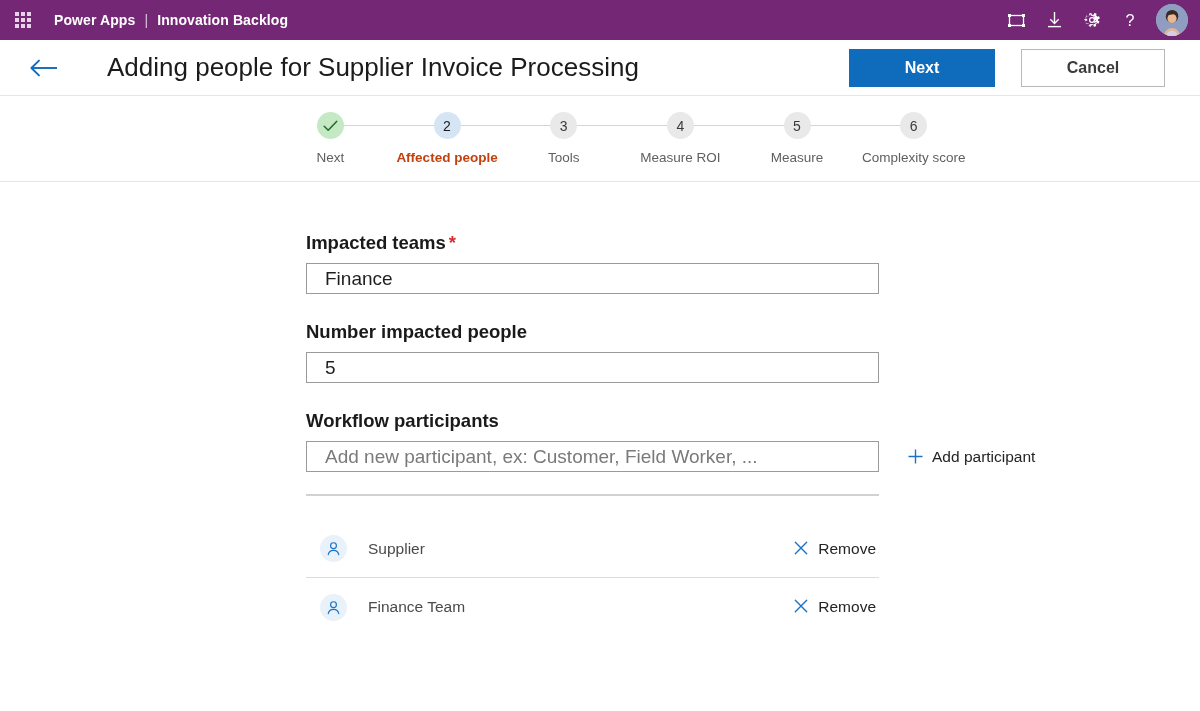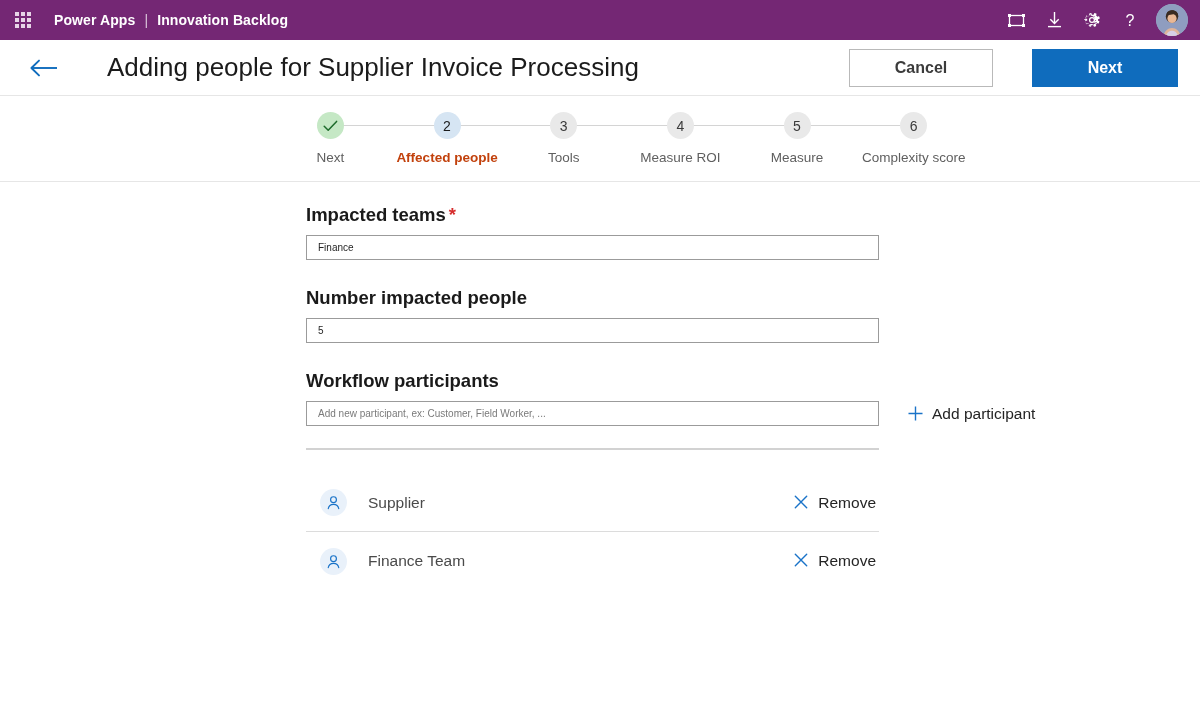--- a/index.html
+++ b/index.html
@@ -168,35 +168,36 @@
   }
   .step.is-active .step-label { color: #c2410c; font-weight: bold; }
 
   
   .body {
     padding: 22px 0 0 0;
   }
   .form-col {
     margin-left: 306px;
     width: 730px;
+    margin-top: 28px;
   }
   .field-label {
     font-size: 18.5px;
     font-weight: bold;
     color: #1a1a1a;
     margin: 0 0 9px 0;
   }
   .req { color: #d62d2d; font-weight: bold; margin-left: 3px; }
   .text-input {
     width: 573px;
-    height: 25px;
+    height: 31px;
     border: 1px solid #9b9b9b;
-    padding: 0 11px;
+    padding: 0 18px;
     font-family: "Liberation Sans", sans-serif;
-    font-size: 10px;
+    font-size: 19px;
     color: #1f1f1f;
     background: #fff;
     outline: none;
     display: block;
   }
   .text-input::placeholder { color: #7a7a7a; }
   .field-block { margin-bottom: 27px; }
   .field-block.tight { margin-bottom: 24px; }
 
   .participant-row-input {
@@ -321,22 +322,22 @@
 
 <div class="cmd-bar">
   <div class="back-btn">
     <svg width="30" height="20" viewBox="0 0 30 20">
       <path d="M2 10 L28 10" stroke="#0f6cbd" stroke-width="1.9" fill="none"></path>
       <path d="M10 2.6 L2.4 10 L10 17.4" stroke="#0f6cbd" stroke-width="1.9" fill="none" stroke-linecap="round" stroke-linejoin="round"></path>
     </svg>
   </div>
   <div class="page-title">Adding people for Supplier Invoice Processing</div>
   <div class="cmd-spacer"></div>
+  <button class="btn btn-next">Next</button>
   <button class="btn btn-cancel">Cancel</button>
-  <button class="btn btn-next">Next</button>
 </div>
 
 <div class="stepper-wrap">
   <div class="stepper">
 
     <div class="step">
       <div class="line"></div>
       <div class="circle done">
         <svg width="15" height="12" viewBox="0 0 15 12">
           <path d="M1.2 6.2 L5.2 10.2 L13.6 1.4" stroke="#1d6b2b" stroke-width="1.5" fill="none" stroke-linecap="round" stroke-linejoin="round"></path>

